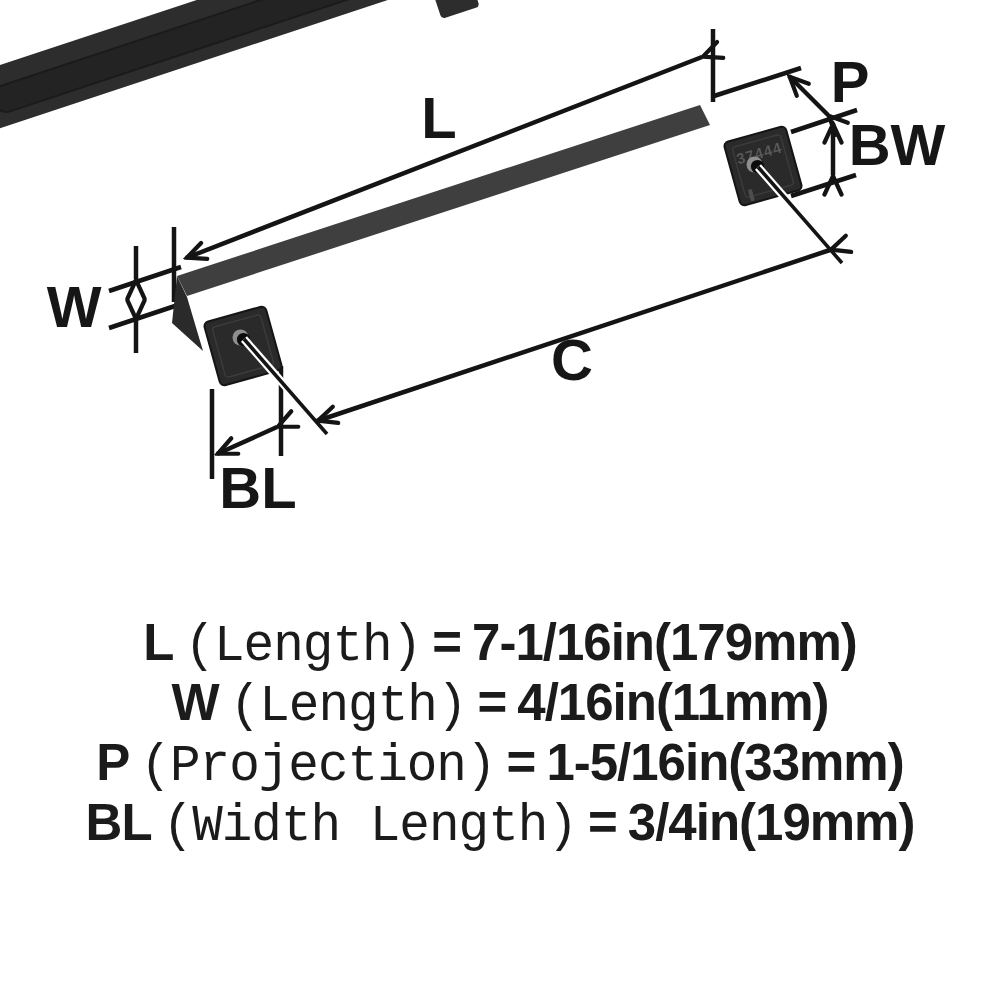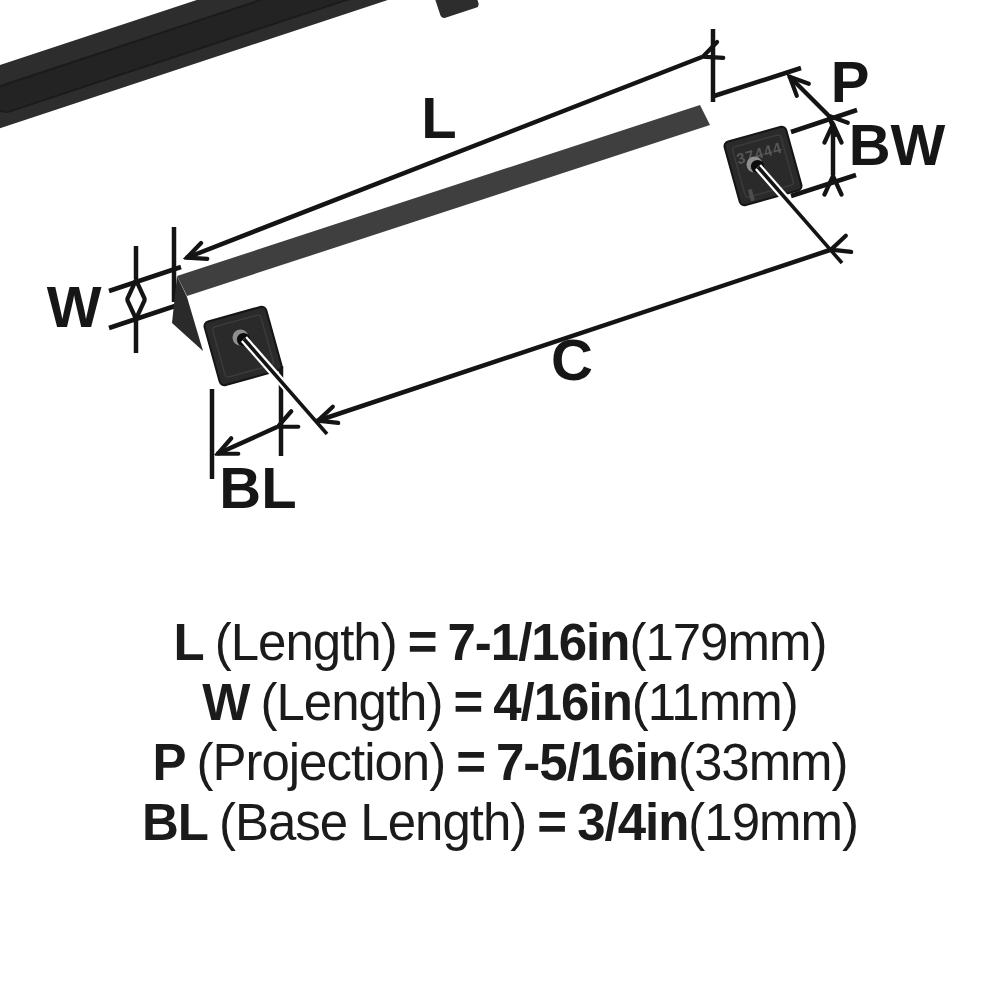--- a/index.html
+++ b/index.html
@@ -43,24 +43,24 @@
     width: 1000px;
     text-align: center;
     color: #1b1b1b;
     font-size: 51px;
     line-height: 60px;
     letter-spacing: -1px;
     white-space: nowrap;
   }
   .spec-row { height: 60px; }
   .d-sym { font-weight: 700; }
-  .d-desc { font-weight: 400; margin: 10px 11px; }
+  .d-desc { font-weight: 400; margin: 10px 11px; font-family: Liberation Mono, monospace; }
   .d-eq { font-weight: 700; margin-right: 11px; }
   .d-val { font-weight: 700; text-align: right; }
-  .d-metric { font-weight: 400; }
+  .d-metric { font-weight: 700; }
 </style>
 </head>
 <body>
 
 <div class="stage">
 
   <svg class="diagram-svg" width="1000" height="1000" viewBox="0 0 1000 1000">
     <defs>
       <marker id="arr" markerUnits="userSpaceOnUse" markerWidth="28" markerHeight="28" refX="2.5" refY="13" orient="auto">
         <path d="M22,4.5 L3.5,13 L22,21.5" fill="none" stroke="#141414" stroke-width="4.2" stroke-linecap="round"></path>
@@ -145,20 +145,20 @@
   </svg>
 
   <div class="spec-list">
     <div class="spec-row">
       <span class="d-sym">L</span><span class="d-desc">(Length)</span><span class="d-eq">=</span><span class="d-val">7-1/16in</span><span class="d-metric">(179mm)</span>
     </div>
     <div class="spec-row">
       <span class="d-sym">W</span><span class="d-desc">(Length)</span><span class="d-eq">=</span><span class="d-val">4/16in</span><span class="d-metric">(11mm)</span>
     </div>
     <div class="spec-row">
-      <span class="d-sym">P</span><span class="d-desc">(Projection)</span><span class="d-eq">=</span><span class="d-val">7-5/16in</span><span class="d-metric">(33mm)</span>
+      <span class="d-sym">P</span><span class="d-desc">(Projection)</span><span class="d-eq">=</span><span class="d-val">1-5/16in</span><span class="d-metric">(33mm)</span>
     </div>
     <div class="spec-row">
-      <span class="d-sym">BL</span><span class="d-desc">(Base Length)</span><span class="d-eq">=</span><span class="d-val">3/4in</span><span class="d-metric">(19mm)</span>
+      <span class="d-sym">BL</span><span class="d-desc">(Width Length)</span><span class="d-eq">=</span><span class="d-val">3/4in</span><span class="d-metric">(19mm)</span>
     </div>
   </div>
 
 </div>
 
 </body></html>

